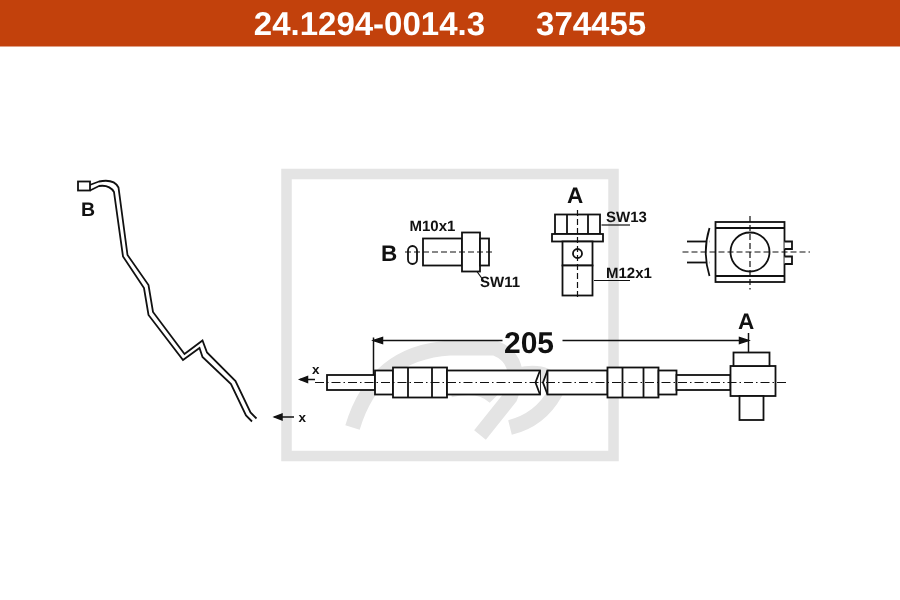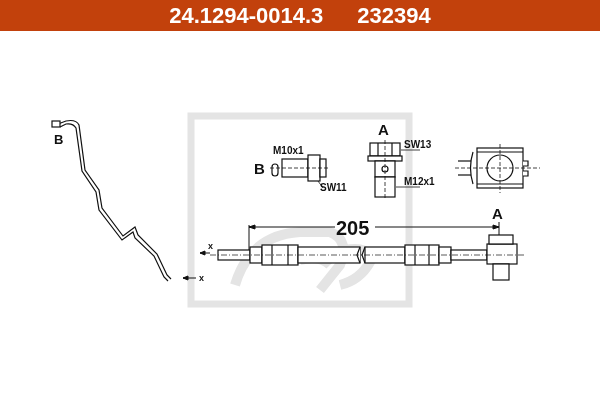--- a/index.html
+++ b/index.html
@@ -8,21 +8,21 @@
     display:flex; align-items:center; justify-content:center; font-weight:bold; font-size:22px; letter-spacing:0px; }
   .header span { margin:0 17px; }
   svg { position:absolute; left:0; top:0; }
   .lbl { font-family:"Liberation Sans", sans-serif; font-weight:bold; fill:#111; }
 </style>
 </head>
 <body>
 
 <div class="header">
   <span>24.1294-0014.3</span>
-  <span>232394</span>
+  <span>374455</span>
 </div>
 
 <svg width="600" height="400" viewBox="0 0 600 400">
 
   <g fill="none" stroke="#e4e4e4" stroke-width="7">
     <rect x="191" y="116" width="218" height="188"></rect>
     <path d="M235 285 Q250 235 300 232 L330 232 Q350 240 340 265 L320 290 M300 260 Q320 255 330 265 M345 250 Q370 245 370 262 Q360 280 340 285" stroke-width="10"></path>
   </g>
 
   <g fill="none" stroke="#111" stroke-width="1.2">

